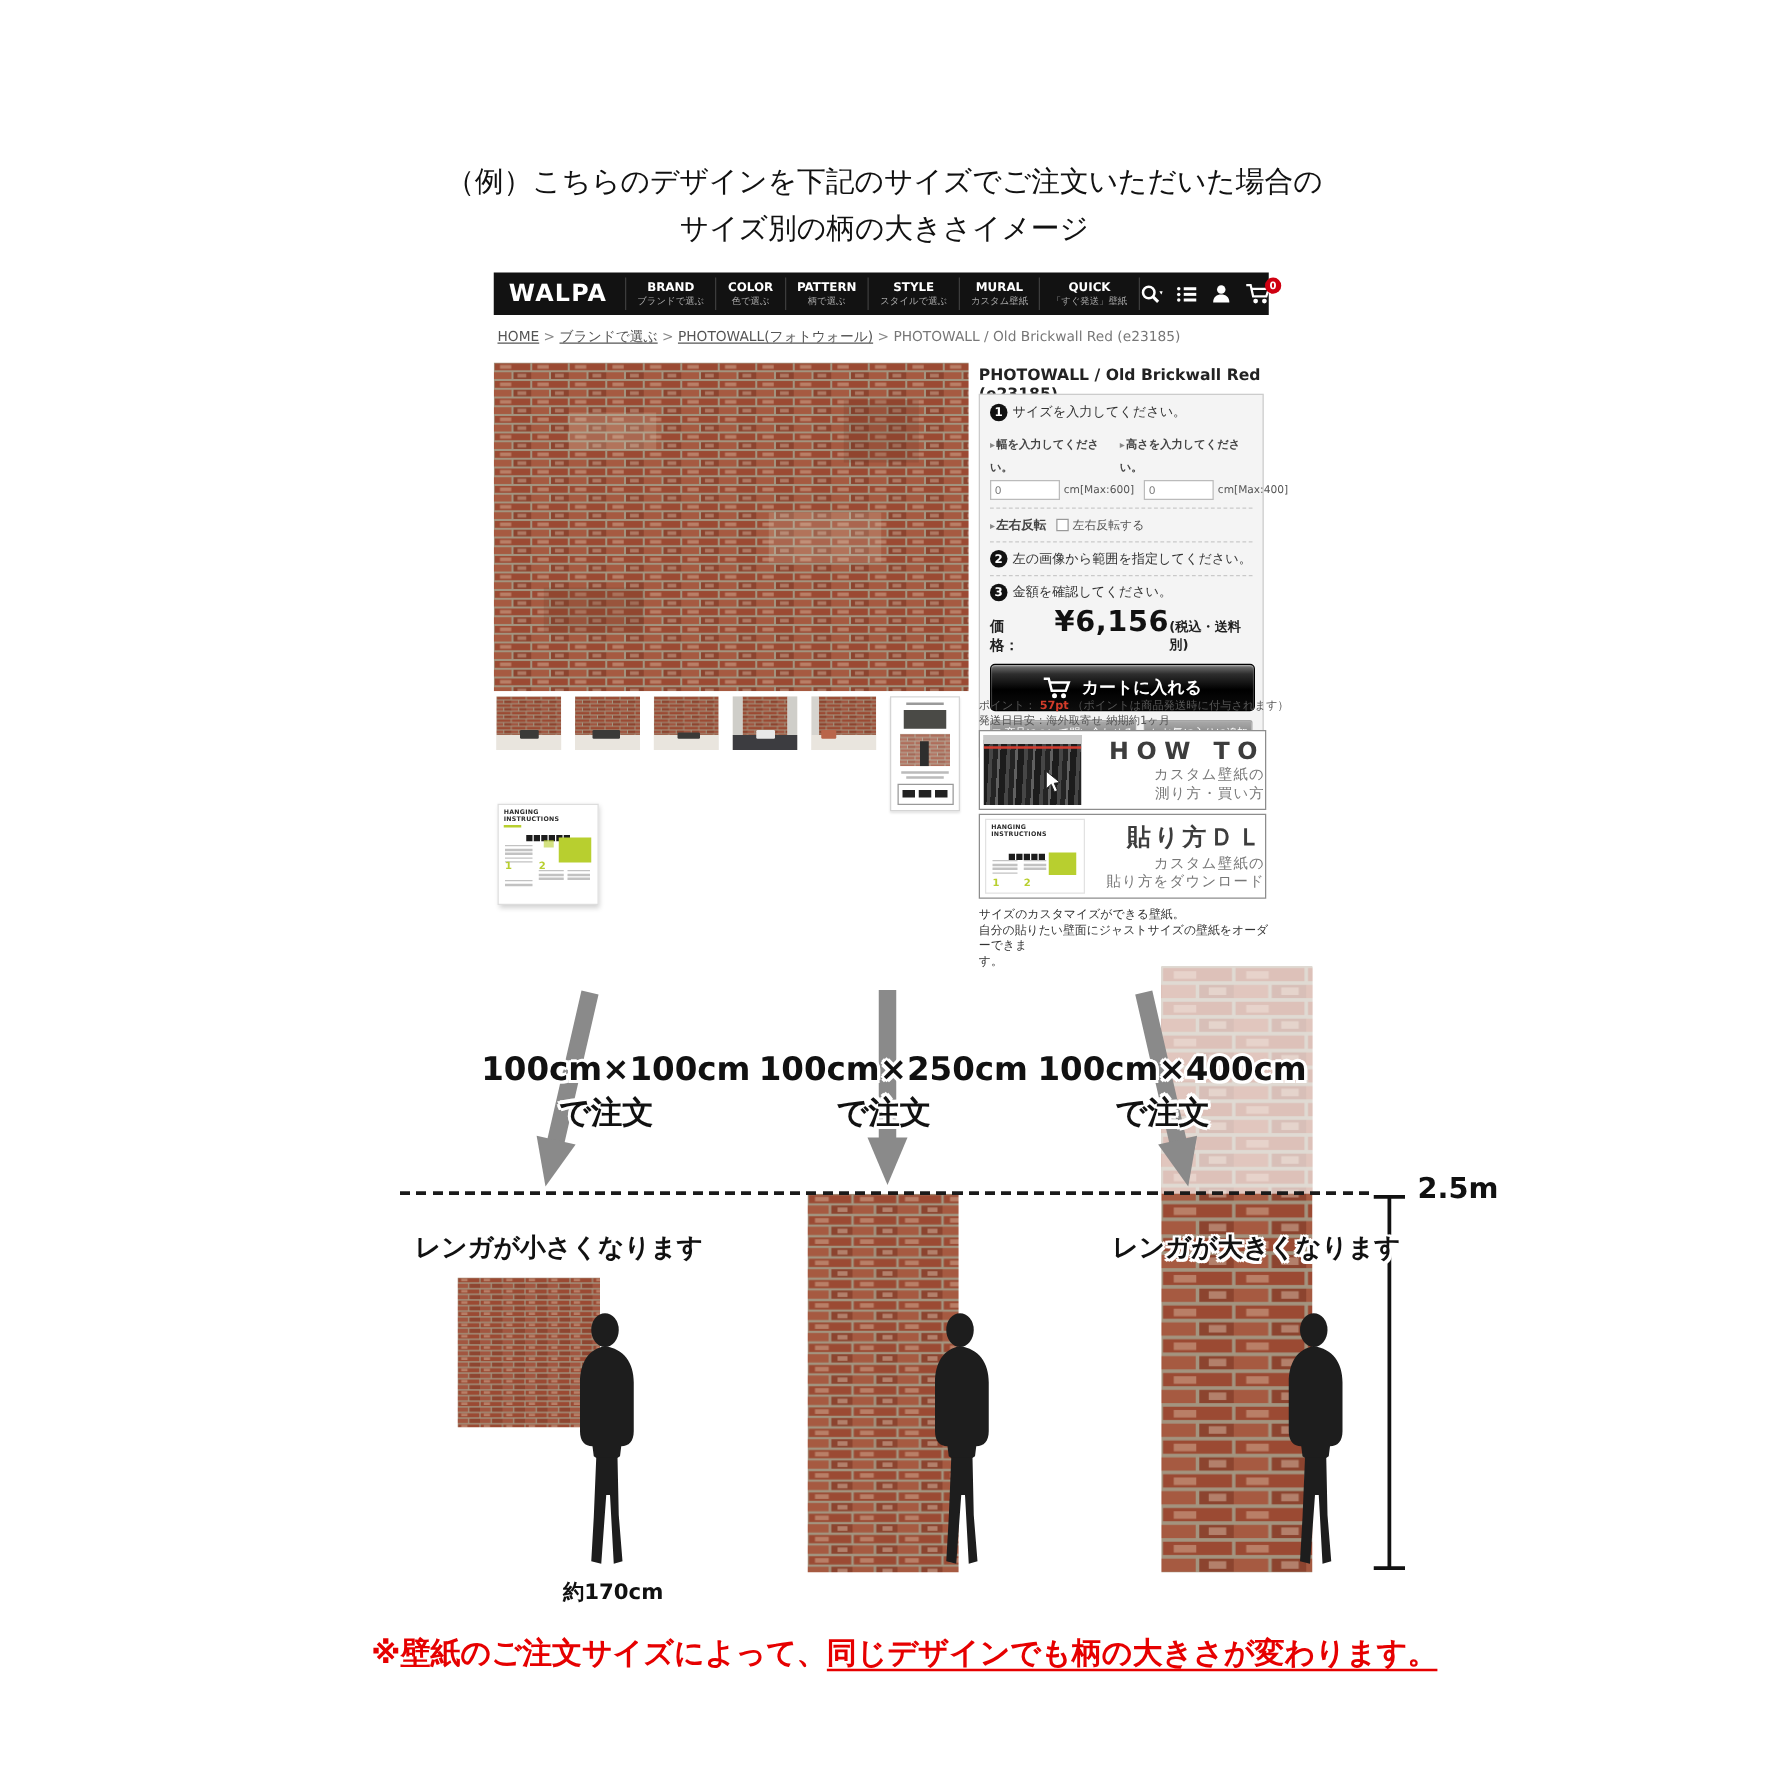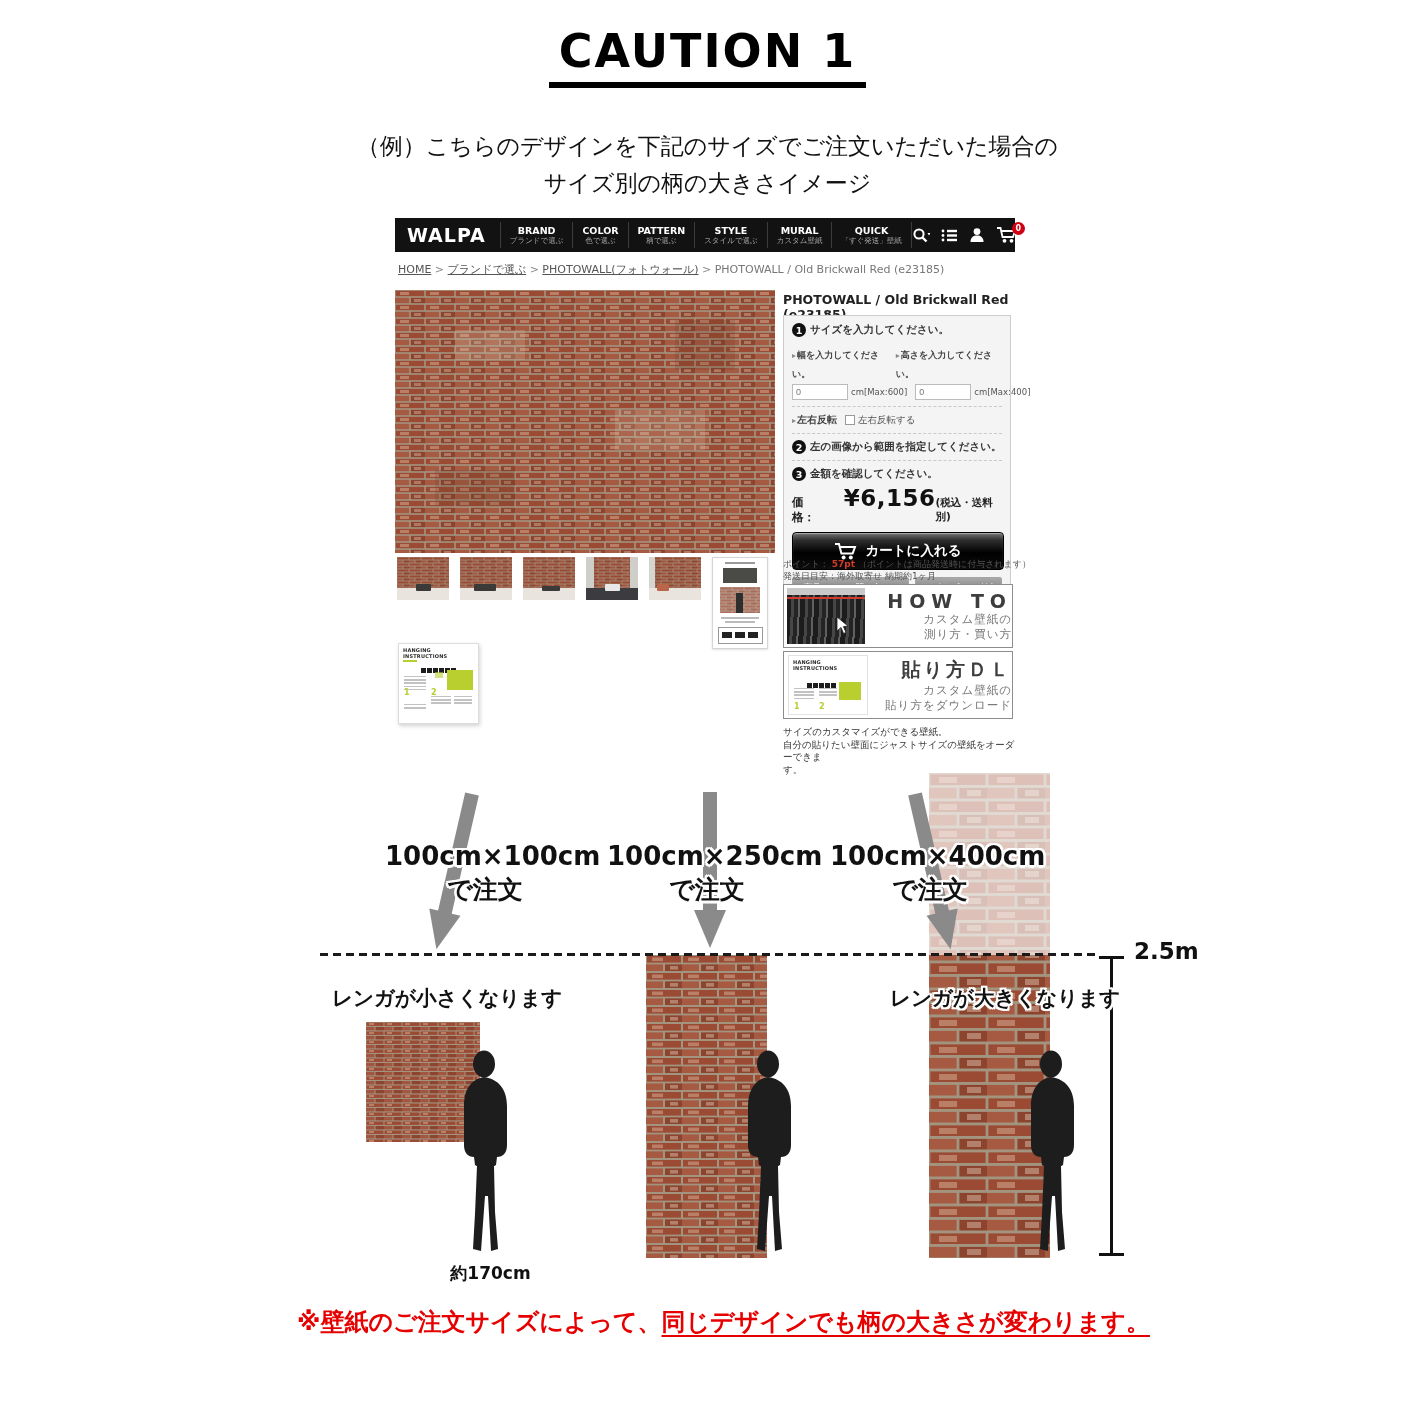--- a/index.html
+++ b/index.html
@@ -29,21 +29,21 @@
            color:#fff;font-size:8px;font-weight:bold;display:flex;align-items:center;justify-content:center;}
   .s-crumb{position:absolute;left:3px;top:44px;font-size:11px;color:#888;white-space:nowrap;}
   .s-crumb a{color:#555;text-decoration:underline;cursor:pointer;}
   .s-crumb .cur{color:#777;text-decoration:none;}
   .s-img{left:0;top:72px;width:380px;height:263px;}
   .s-ptitle{left:388px;top:74px;width:232px;font-size:12.5px;font-weight:bold;color:#222;}
   .panel{left:388px;top:97px;width:228px;background:#f4f4f4;border:1px solid #ccc;padding:7px 8px 8px;box-sizing:border-box;}
   .row{display:flex;align-items:center;}
   .stepn{flex:0 0 14px;width:14px;height:14px;border-radius:50%;background:#111;color:#fff;font-size:9.5px;
          font-weight:bold;display:inline-flex;align-items:center;justify-content:center;margin-right:4px;}
-  .steptxt{font-size:10.5px;font-weight:bold;color:#333;}
+  .steptxt{font-size:10.5px;font-weight:normal;color:#333;}
   .lblrow{display:flex;margin-top:6px;}
   .flbl{font-size:9px;font-weight:bold;color:#444;}
   .tri{color:#888;font-size:8px;margin-right:1px;}
   .inprow{display:flex;align-items:center;margin-top:3px;}
   .tinp{width:48px;height:14px;border:1px solid #bbb;background:#fff;font-size:9px;color:#777;padding:0 3px;}
   .unit{font-size:8.5px;color:#555;margin-left:3px;}
   .sep{border-top:1px dashed #c9c9c9;margin:6px 0;}
   .cb{display:inline-block;width:8px;height:8px;border:1px solid #999;background:#fff;margin:0 3px 0 8px;cursor:pointer;}
   .cbl{font-size:9.5px;color:#555;}
   .pricerow{margin-top:4px;display:flex;align-items:baseline;}
@@ -143,23 +143,20 @@
       <rect width="12" height="6" fill="#a3947f"></rect>
       <rect x="0.4" y="0.4" width="11.2" height="2.2" fill="#9b4a33"></rect>
       <rect x="-5.6" y="3.4" width="11.2" height="2.2" fill="#a05540"></rect>
       <rect x="6.4" y="3.4" width="11.2" height="2.2" fill="#8e4530"></rect>
     </pattern>
   </defs>
 </svg>
 
 <div class="canvas">
 
-  <div class="abs title-wrap">
-    <div class="page-title">CAUTION 1</div>
-  </div>
   <div class="abs intro">
     <div>（例）こちらのデザインを下記のサイズでご注文いただいた場合の</div>
     <div>サイズ別の柄の大きさイメージ</div>
   </div>
 
   <div class="abs site">
 
     <div class="s-head">
       <div class="s-logo">WALPA</div>
       <div class="s-nav">

